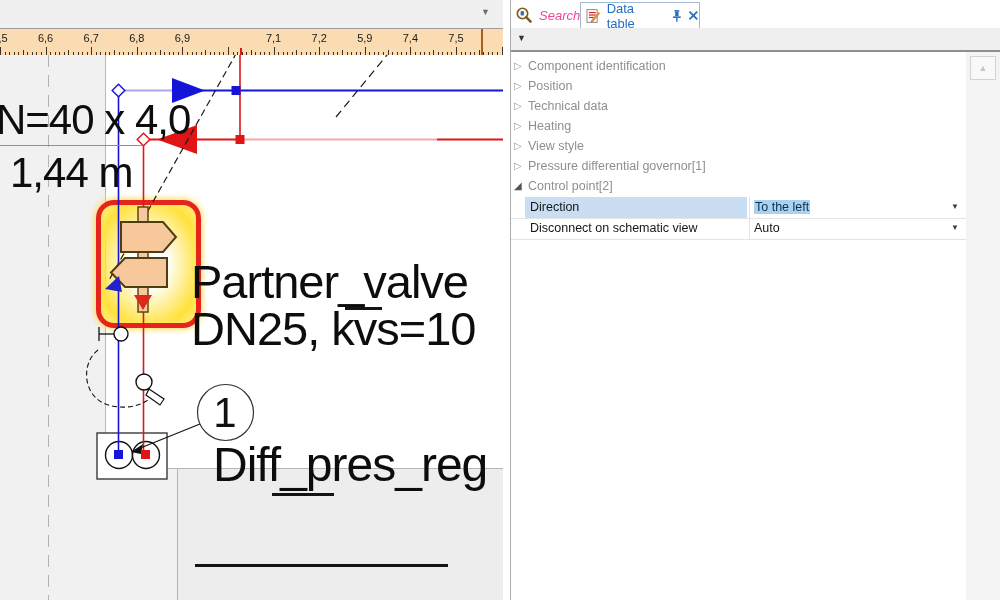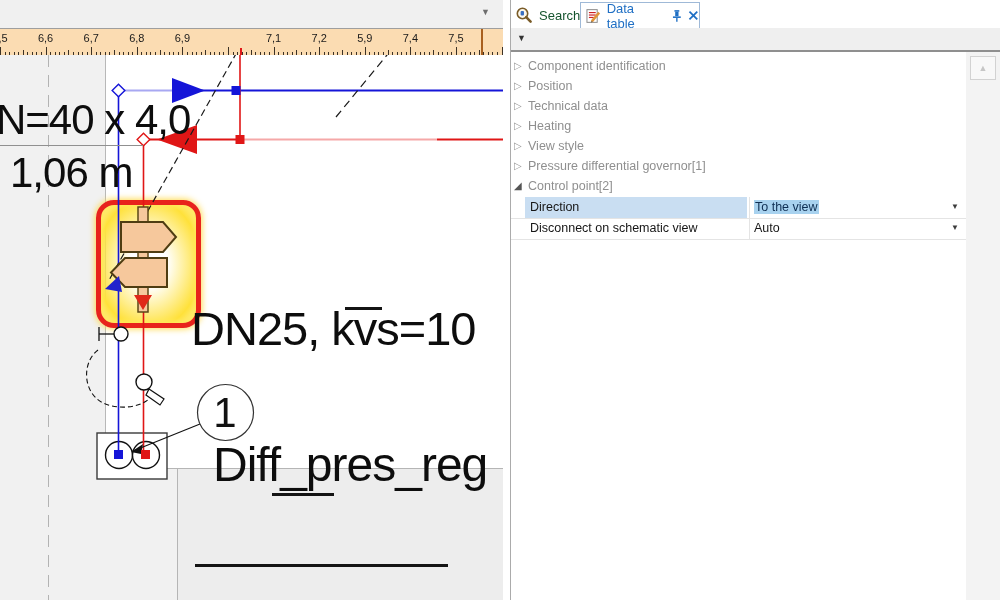--- a/index.html
+++ b/index.html
@@ -28,21 +28,21 @@
     box-shadow:0 0 6px 1px rgba(255,215,60,.9), inset 0 0 4px 2px #ffe95c;z-index:4;}
   #schematic-svg{position:absolute;left:0;top:0;z-index:5;}
   .cad-text{position:absolute;color:#0d0d0d;line-height:1;white-space:nowrap;z-index:6;letter-spacing:-1px;}
   .t42{font-size:42px;} .t47{font-size:47px;} .t48{font-size:48px;}
   .rule{position:absolute;background:#909090;z-index:6;}
   .inkbar{position:absolute;background:#141414;z-index:7;}
   
   #right-panel{position:absolute;left:503px;top:0;width:497px;height:600px;background:#fff;}
   #panel-border{position:absolute;left:7px;top:0;width:1px;height:600px;background:#ababab;}
   .tab{position:absolute;top:2px;height:26px;display:flex;align-items:center;gap:6px;font-size:13px;}
-  #tab-search{left:12px;color:#14532d;}
+  #tab-search{left:12px;color:#ec4899;font-style:italic;}
   #tab-datatable{left:77px;width:120px;border:1px solid #9fb9d7;border-bottom:none;background:#fff;
     color:#1f6fc4;padding-left:4px;box-sizing:border-box;}
   #panel-header{position:absolute;left:8px;top:28px;width:489px;height:22px;background:#efefef;}
   #panel-header .dd{position:absolute;left:6px;top:5px;font-size:9px;color:#333;}
   #panel-title{position:absolute;left:0;top:3px;width:455px;text-align:center;font-size:12.5px;color:#141414;}
   #panel-sep{position:absolute;left:8px;top:50px;width:489px;height:2px;background:#8f8f8f;}
   .sec-row{position:absolute;left:8px;width:455px;height:20px;}
   .tri{position:absolute;left:3px;top:3px;font-size:10px;color:#9a9a9a;}
   .tri.exp{color:#555;font-size:10px;}
   .sec-label{position:absolute;left:17px;top:2px;font-size:12.5px;color:#8f8f8f;}
@@ -255,21 +255,22 @@
       <polygon points="131,397 143,389 141,399" fill="#111"></polygon>
       <circle cx="225.5" cy="357.5" r="28" fill="#fff" stroke="#333" stroke-width="1.2"></circle>
       <text x="225" y="372" font-size="42" text-anchor="middle" fill="#111" font-family="Liberation Sans, sans-serif">1</text>
 
       <rect x="114" y="395" width="9" height="9" fill="#1515d8"></rect>
       <rect x="141" y="395" width="9" height="9" fill="#e01616"></rect>
     </svg>
 
     <div class="cad-text t42" style="left:-4px;top:44px">N=40 x 4,0</div>
     <div class="rule" style="left:0;top:89.5px;width:143px;height:1.5px"></div>
-    <div class="cad-text t42" style="left:10px;top:97px">1,06 m</div>
+    <div class="cad-text t42" style="left:10px;top:97px">1,44 m</div>
+    <div class="cad-text t47" style="left:191px;top:203px">Partner_valve</div>
     <div class="cad-text t47" style="left:191px;top:250px">DN25, kvs=10</div>
     <div class="inkbar" style="left:345px;top:252px;width:37px;height:3px"></div>
     <div class="cad-text t48" style="left:213px;top:386px">Diff_pres_reg</div>
     <div class="inkbar" style="left:272px;top:438px;width:62px;height:3px"></div>
     <div class="inkbar" style="left:195px;top:509px;width:253px;height:3px"></div>
   </div>
 </div>
 
 <div id="right-panel">
   <div id="panel-border"></div>
@@ -337,21 +338,21 @@
   <div class="sec-row" style="top:177px">
     <span class="tri exp">◢</span>
     <span class="sec-label">Control point[2]</span>
     </div>
 
   <div class="prop-row" style="top:197px">
     <div class="prop-label-cell sel">
       <span class="prop-label">Direction</span>
     </div>
     <div class="prop-value-cell">
-      <span class="prop-value"><span class="hl">To the view</span></span>
+      <span class="prop-value"><span class="hl">To the left</span></span>
       <span class="combo-arrow">▼</span>
     </div>
   </div>
   <div class="prop-row" style="top:218px">
     <div class="prop-label-cell">
       <span class="prop-label">Disconnect on schematic view</span>
     </div>
     <div class="prop-value-cell">
       <span class="prop-value">Auto</span>
       <span class="combo-arrow">▼</span>

